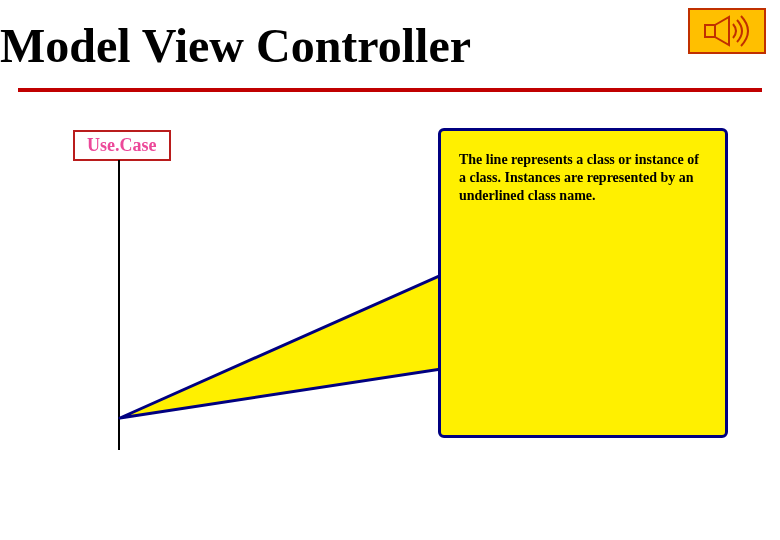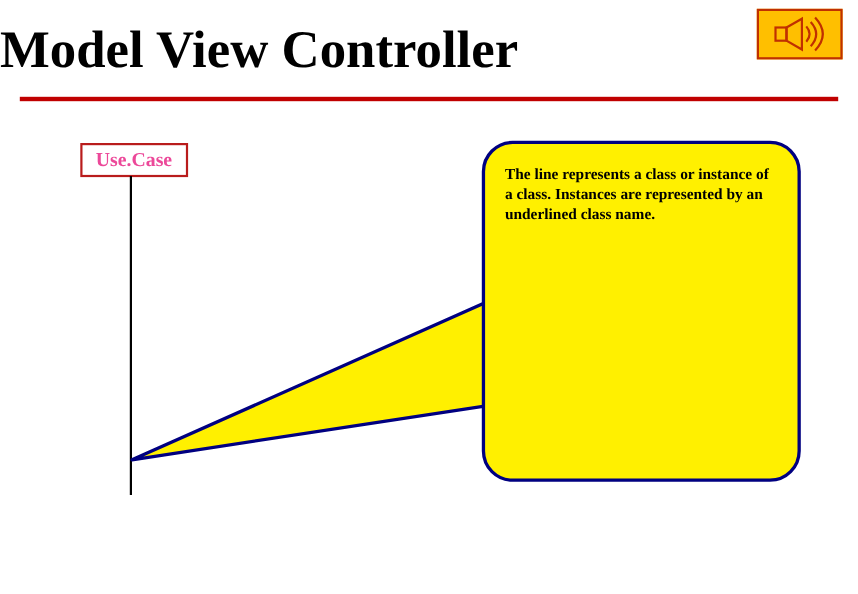--- a/index.html
+++ b/index.html
@@ -63,21 +63,21 @@
   }
 
   .callout {
     position: absolute;
     top: 128px;
     left: 438px;
     width: 290px;
     height: 310px;
     background: #fff000;
     border: 3px solid #000080;
-    border-radius: 28px;
+    border-radius: 6px;
     padding: 20px 16px 16px 18px;
     font-size: 14px;
     font-weight: bold;
     color: #000;
     line-height: 1.28;
   }
   .callout .para1 { margin-bottom: 34px; }
   .callout .remember-label { }
 
   .callout-tail {

